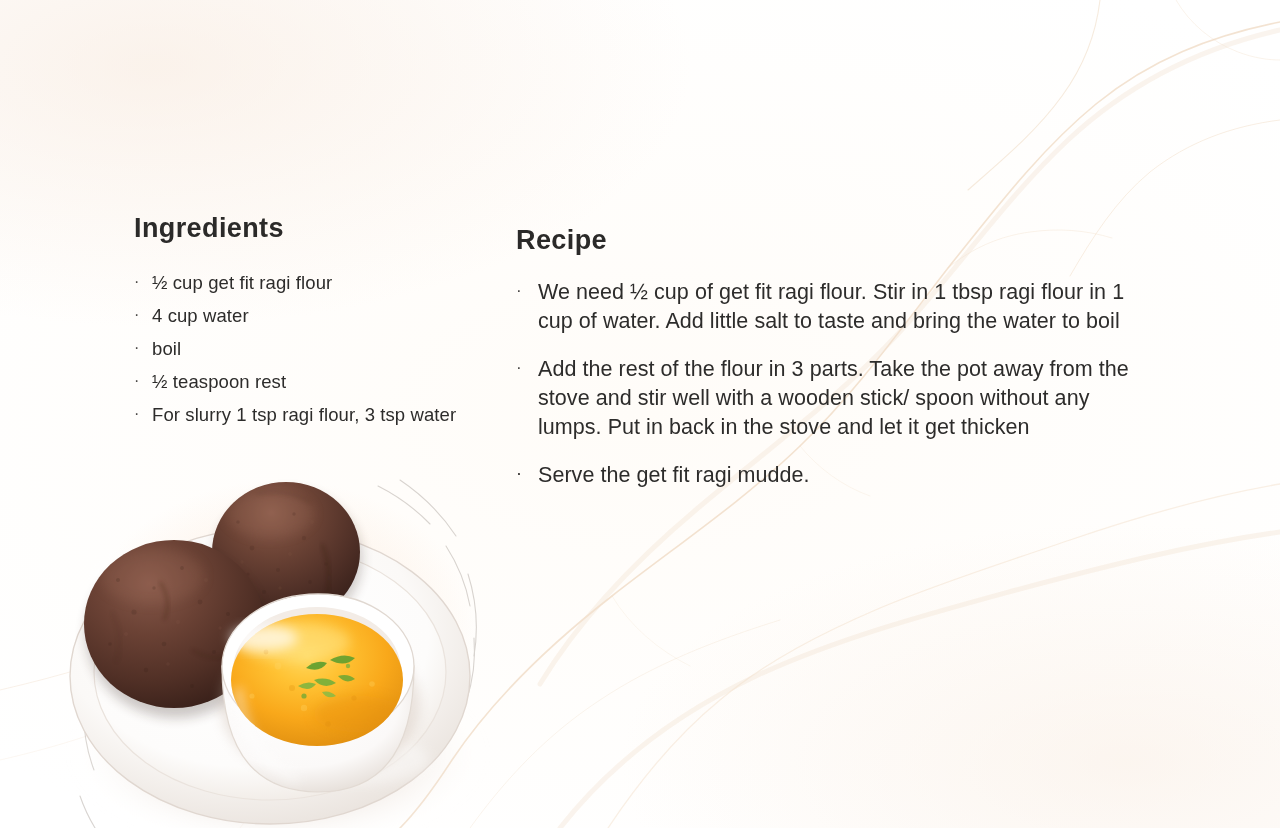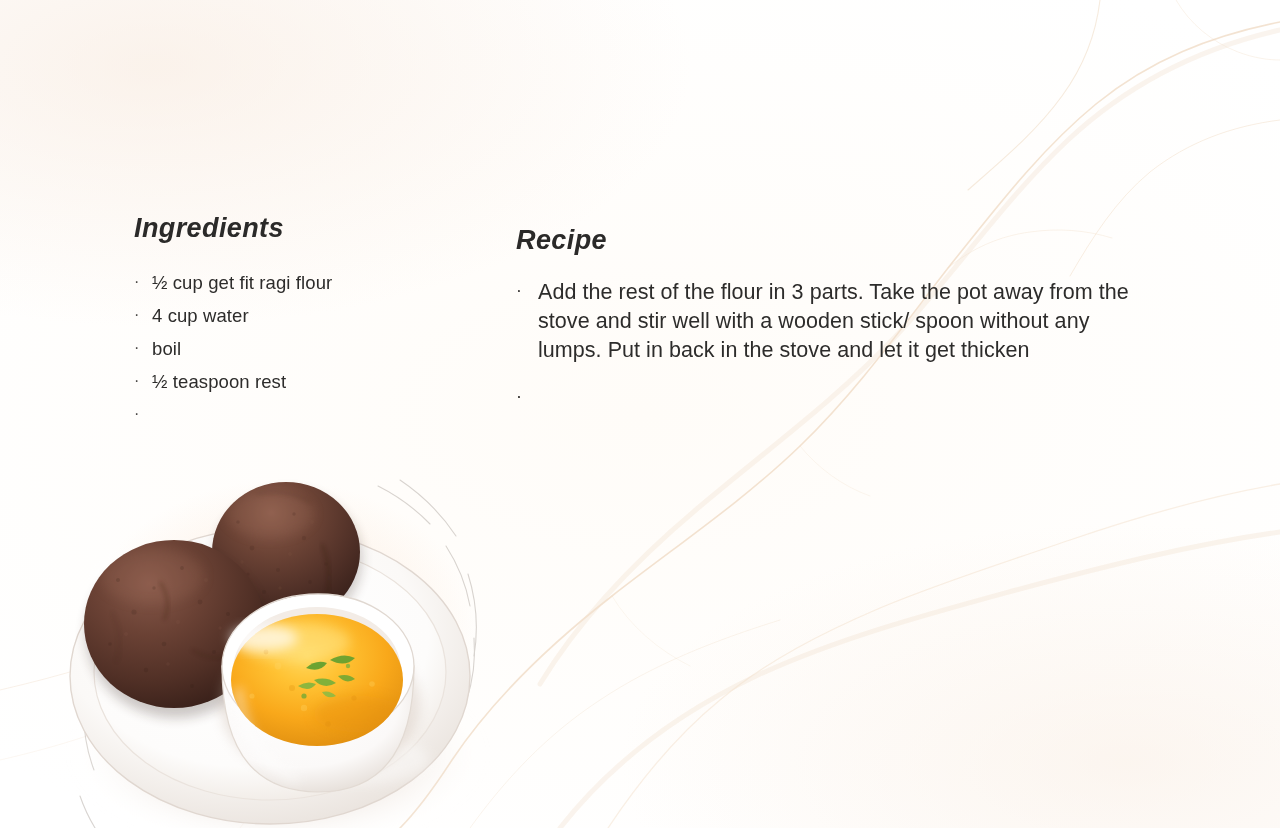--- a/index.html
+++ b/index.html
@@ -61,21 +61,20 @@
   #recipe-col      { left: 516px; top: 226px; width: 640px; }
 
   .section-title {
     font-family: "Liberation Sans", sans-serif;
     font-size: 27px;
     font-weight: bold;
     color: #2b2a29;
     letter-spacing: 0.4px;
     margin: 0 0 22px 0;
     line-height: 1.1;
-    font-style: italic;
   }
 
   ul.bullets {
     list-style: none;
     margin: 0;
     padding: 0;
   }
   ul.bullets > li {
     position: relative;
     color: #2d2c2b;
@@ -165,42 +164,45 @@
       <li>
         <span class="dot">·</span>
         <span>boil</span>
       </li>
       <li>
         <span class="dot">·</span>
         <span>½ teaspoon rest</span>
       </li>
       <li>
         <span class="dot">·</span>
+        <span>For slurry 1 tsp ragi flour, 3 tsp water</span>
       </li>
     </ul>
   </div>
 
   <div class="col" id="recipe-col">
     <h2 class="section-title">Recipe</h2>
     <ul class="bullets" id="recipe-list">
       <li>
         <span class="dot">·</span>
+        <span>We need ½ cup of get fit ragi flour. Stir in 1 tbsp ragi flour in 1 cup of water. Add little salt to taste and bring the water to boil</span>
       </li>
       <li>
         <span class="dot">·</span>
         <span>Add the rest of the flour in 3 parts. Take the pot away from the stove and stir well with a wooden stick/ spoon without any lumps. Put in back in the stove and let it get thicken</span>
       </li>
       <li>
         <span class="dot">·</span>
       </li>
       <li>
         <span class="dot">·</span>
       </li>
       <li>
         <span class="dot">·</span>
+        <span>Serve the get fit ragi mudde.</span>
       </li>
     </ul>
   </div>
 
   <div id="food-photo">
     <svg viewBox="0 0 460 376" xmlns="http://www.w3.org/2000/svg">
       <defs>
         <radialGradient id="gPlate" cx="42%" cy="34%" r="72%">
           <stop offset="0%" stop-color="#ffffff"></stop>
           <stop offset="62%" stop-color="#fbf9f7"></stop>

